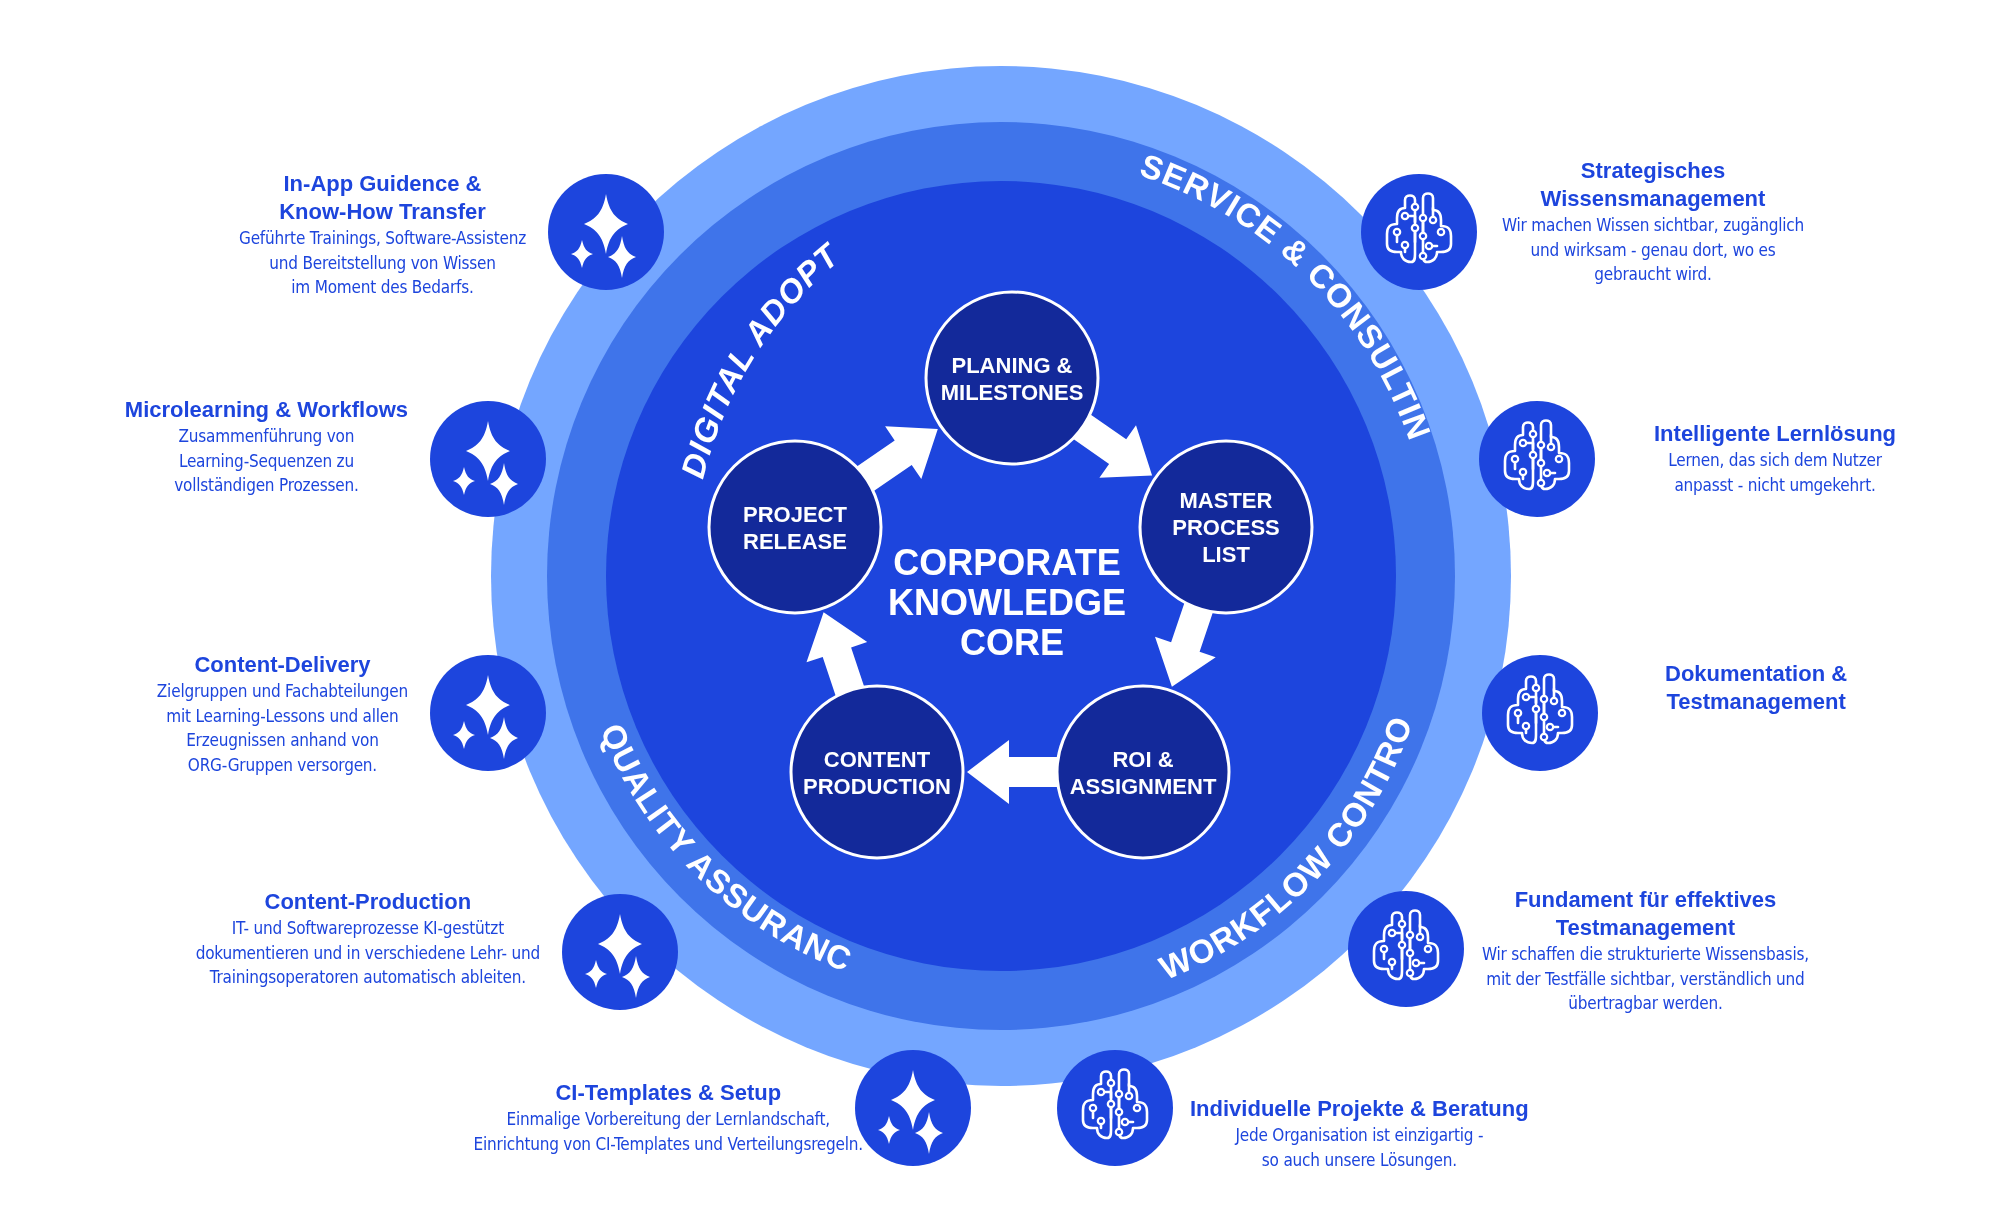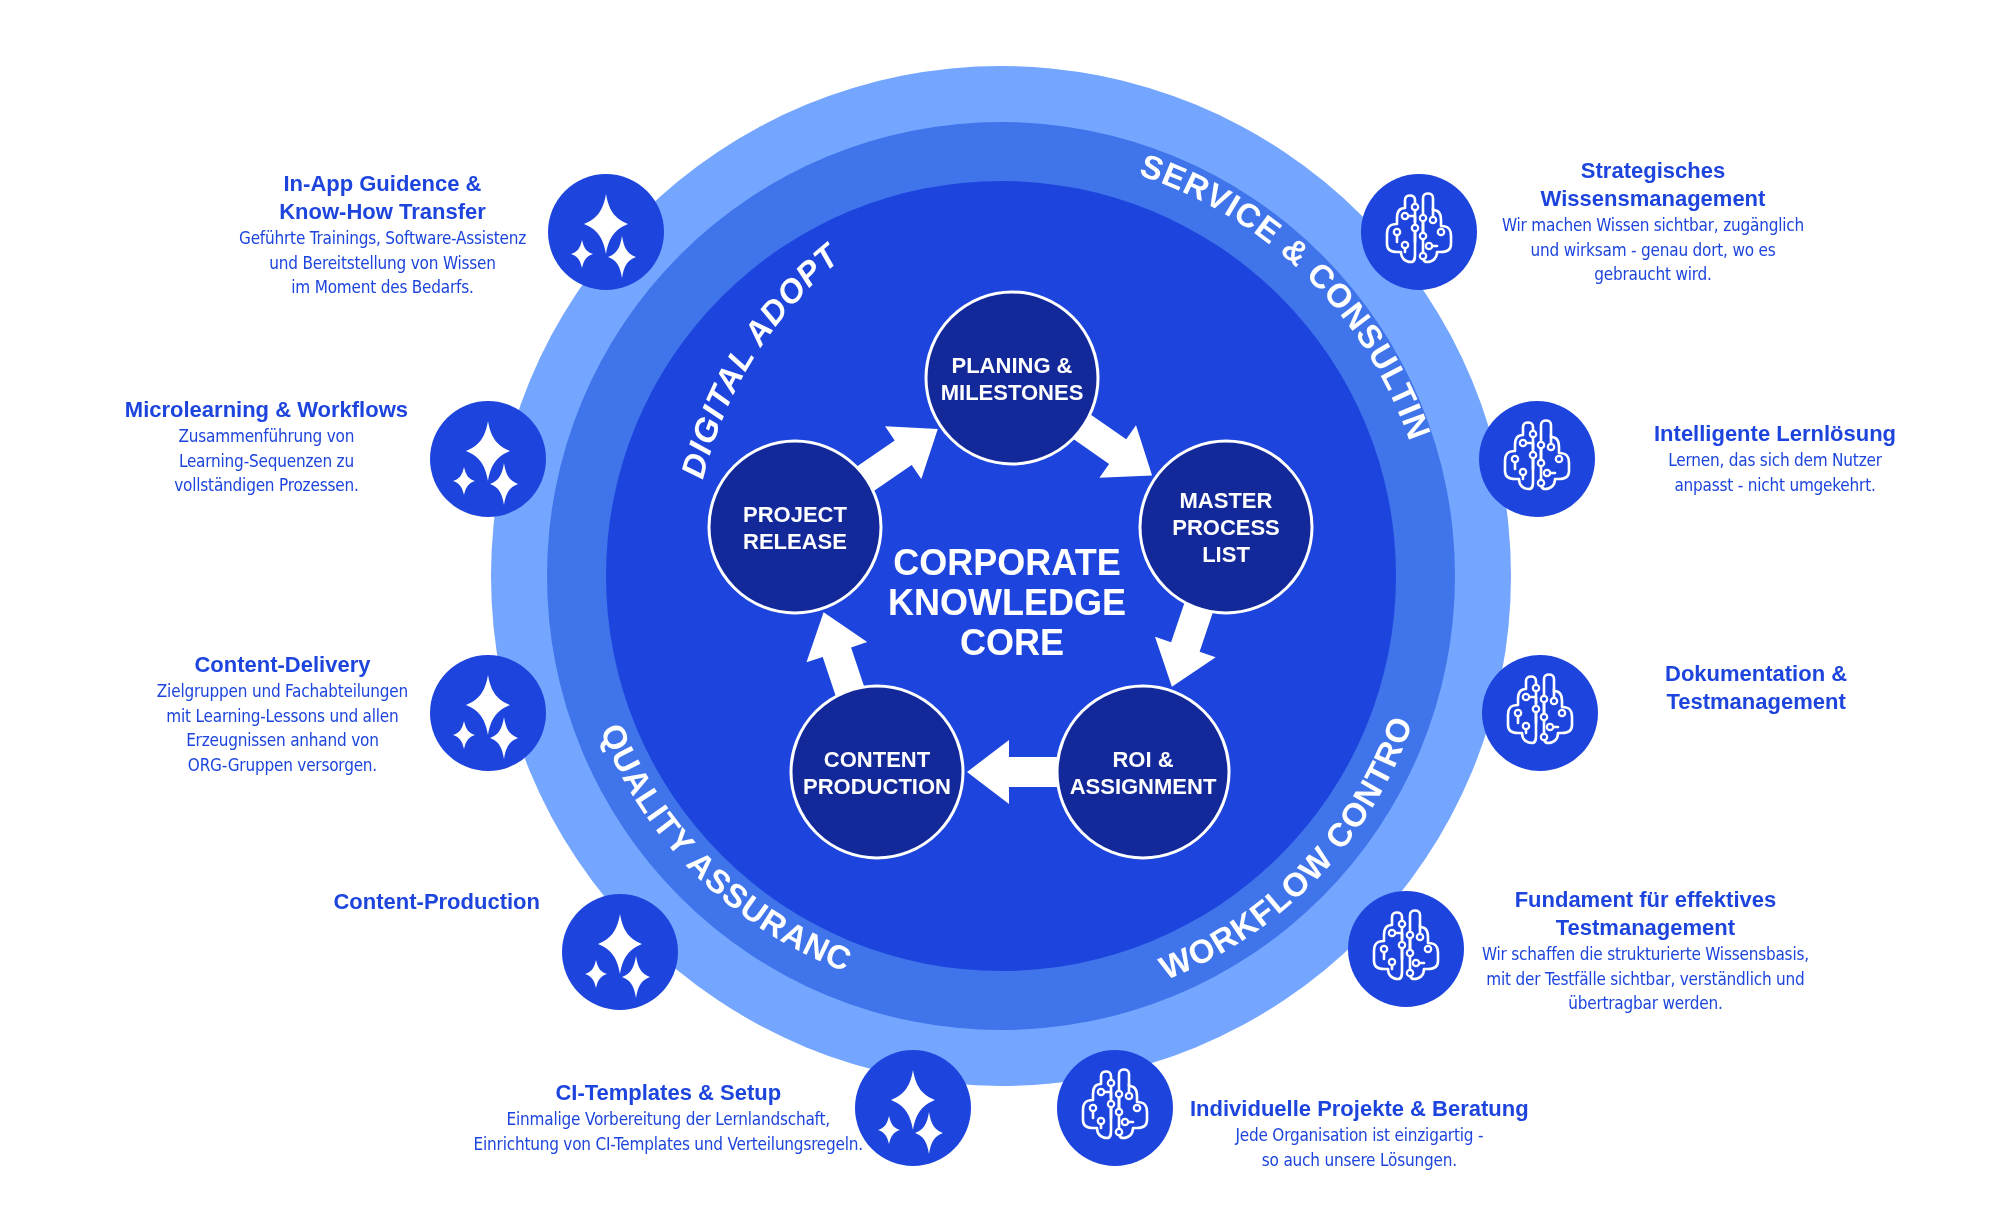--- a/index.html
+++ b/index.html
@@ -211,20 +211,25 @@
         <span class="line">Zielgruppen und Fachabteilungen</span>
         <span class="line">mit Learning-Lessons und allen</span>
         <span class="line">Erzeugnissen anhand von</span>
         <span class="line">ORG-Gruppen versorgen.</span>
       </div>
     </div>
     <div class="feature left" style="top: 888px; right: 1460px;">
       <div class="title">
         <span class="line">Content-Production</span>
       </div>
+      <div class="desc">
+        <span class="line">IT- und Softwareprozesse KI-gestützt </span>
+        <span class="line">dokumentieren und in verschiedene Lehr- und</span>
+        <span class="line">Trainingsoperatoren automatisch ableiten.</span>
+      </div>
     </div>
     <div class="feature left" style="top: 1079px; right: 1137px; margin-left: 36px;">
       <div class="title">
         <span class="line">CI-Templates &amp; Setup</span>
       </div>
       <div class="desc">
         <span class="line">Einmalige Vorbereitung der Lernlandschaft,</span>
         <span class="line">Einrichtung von CI-Templates und Verteilungsregeln.</span>
       </div>
     </div>

